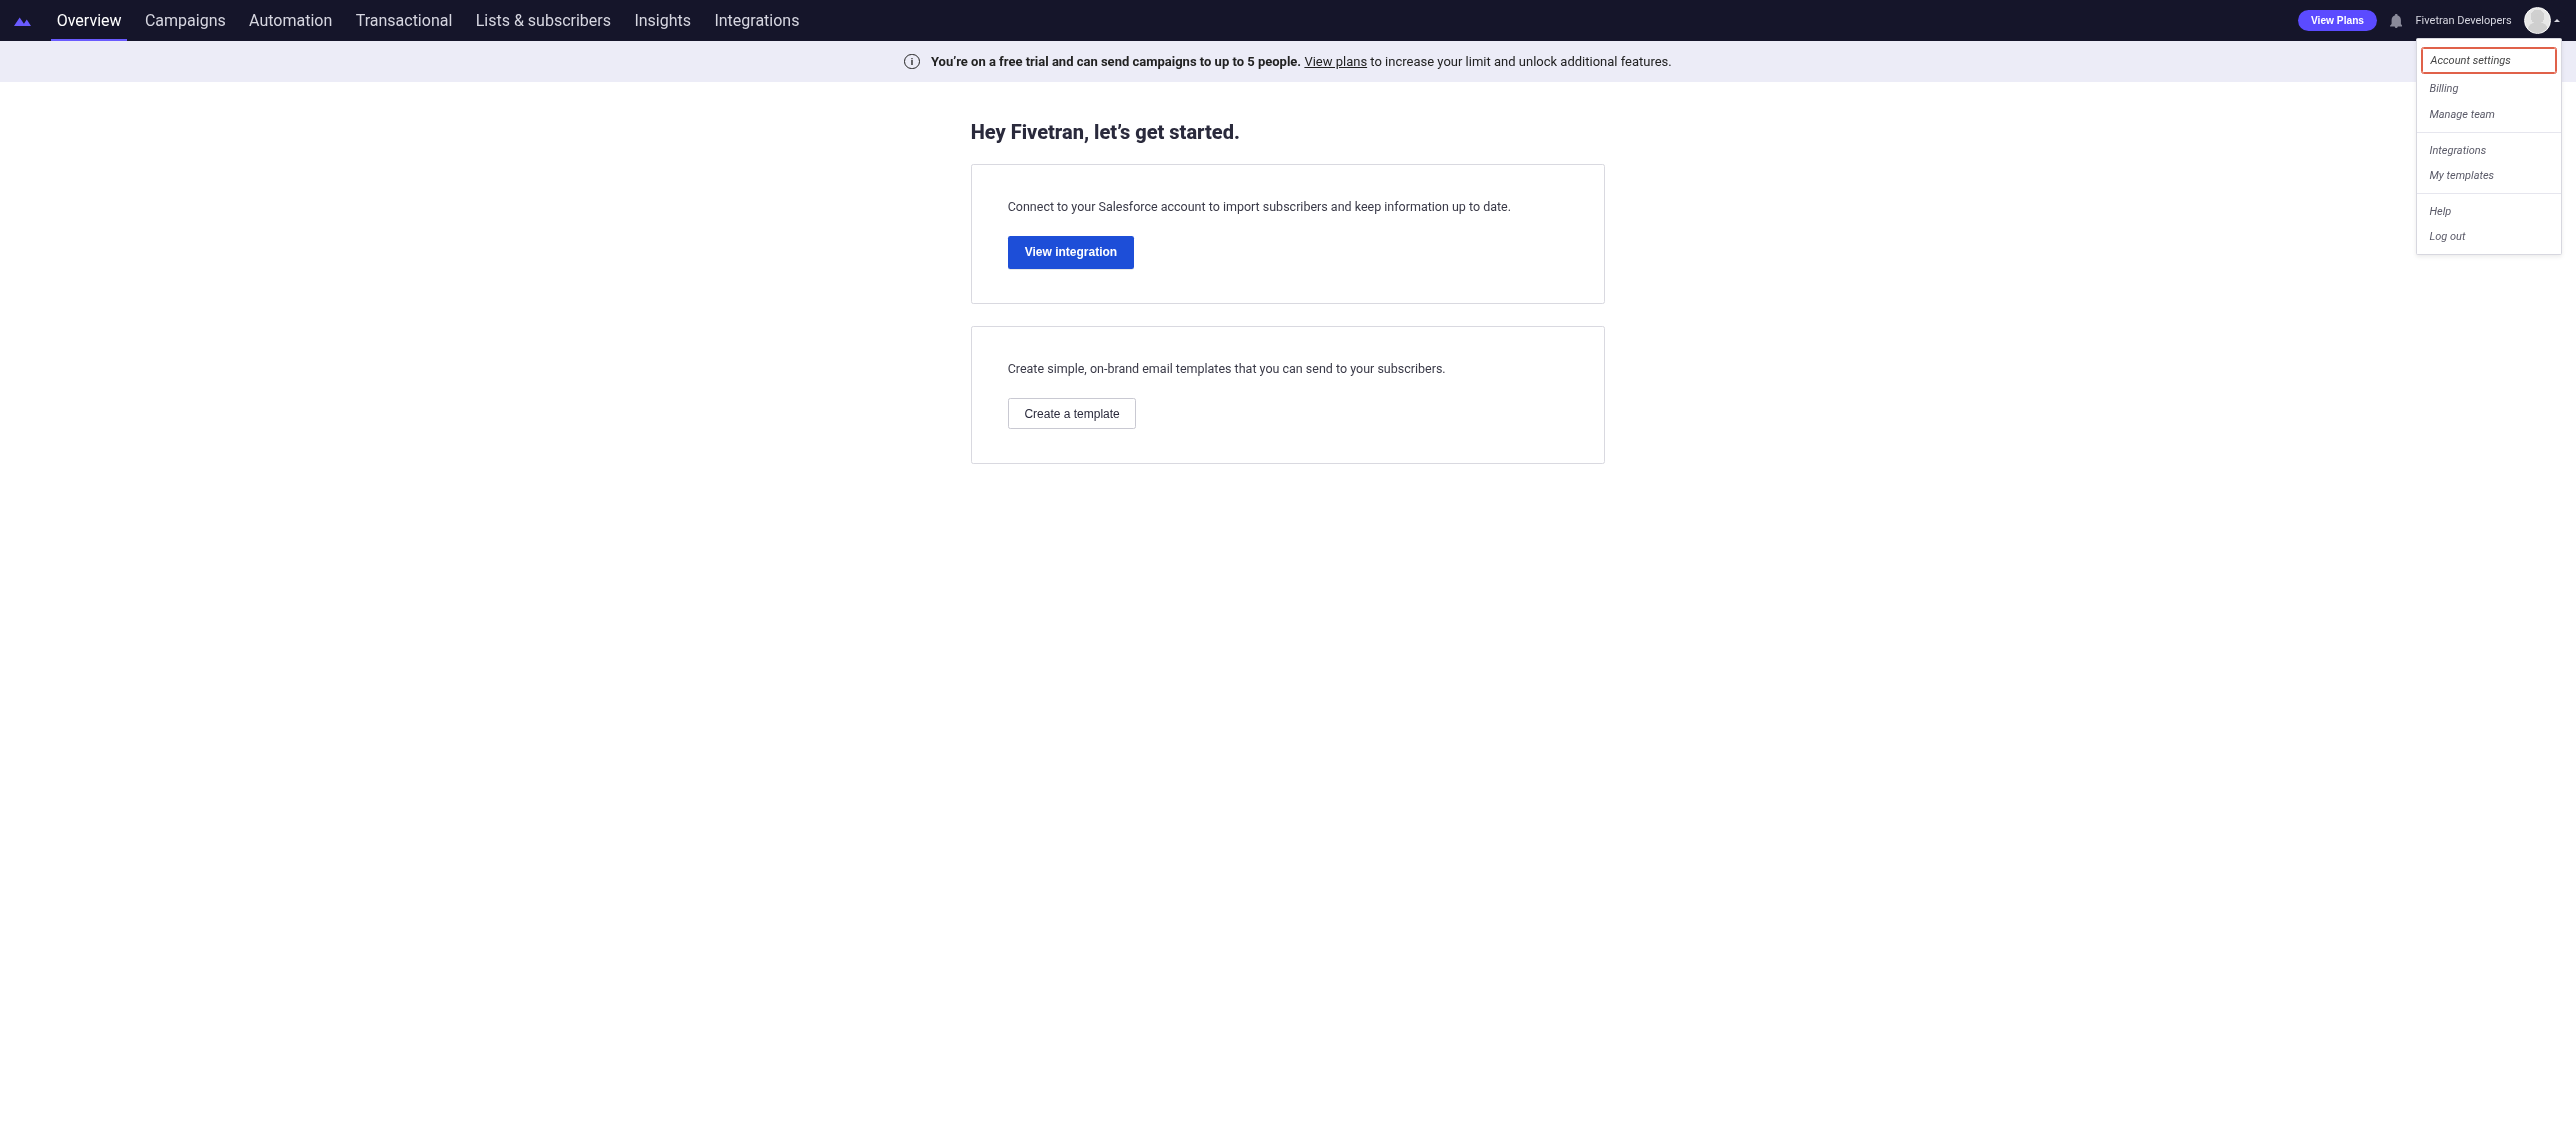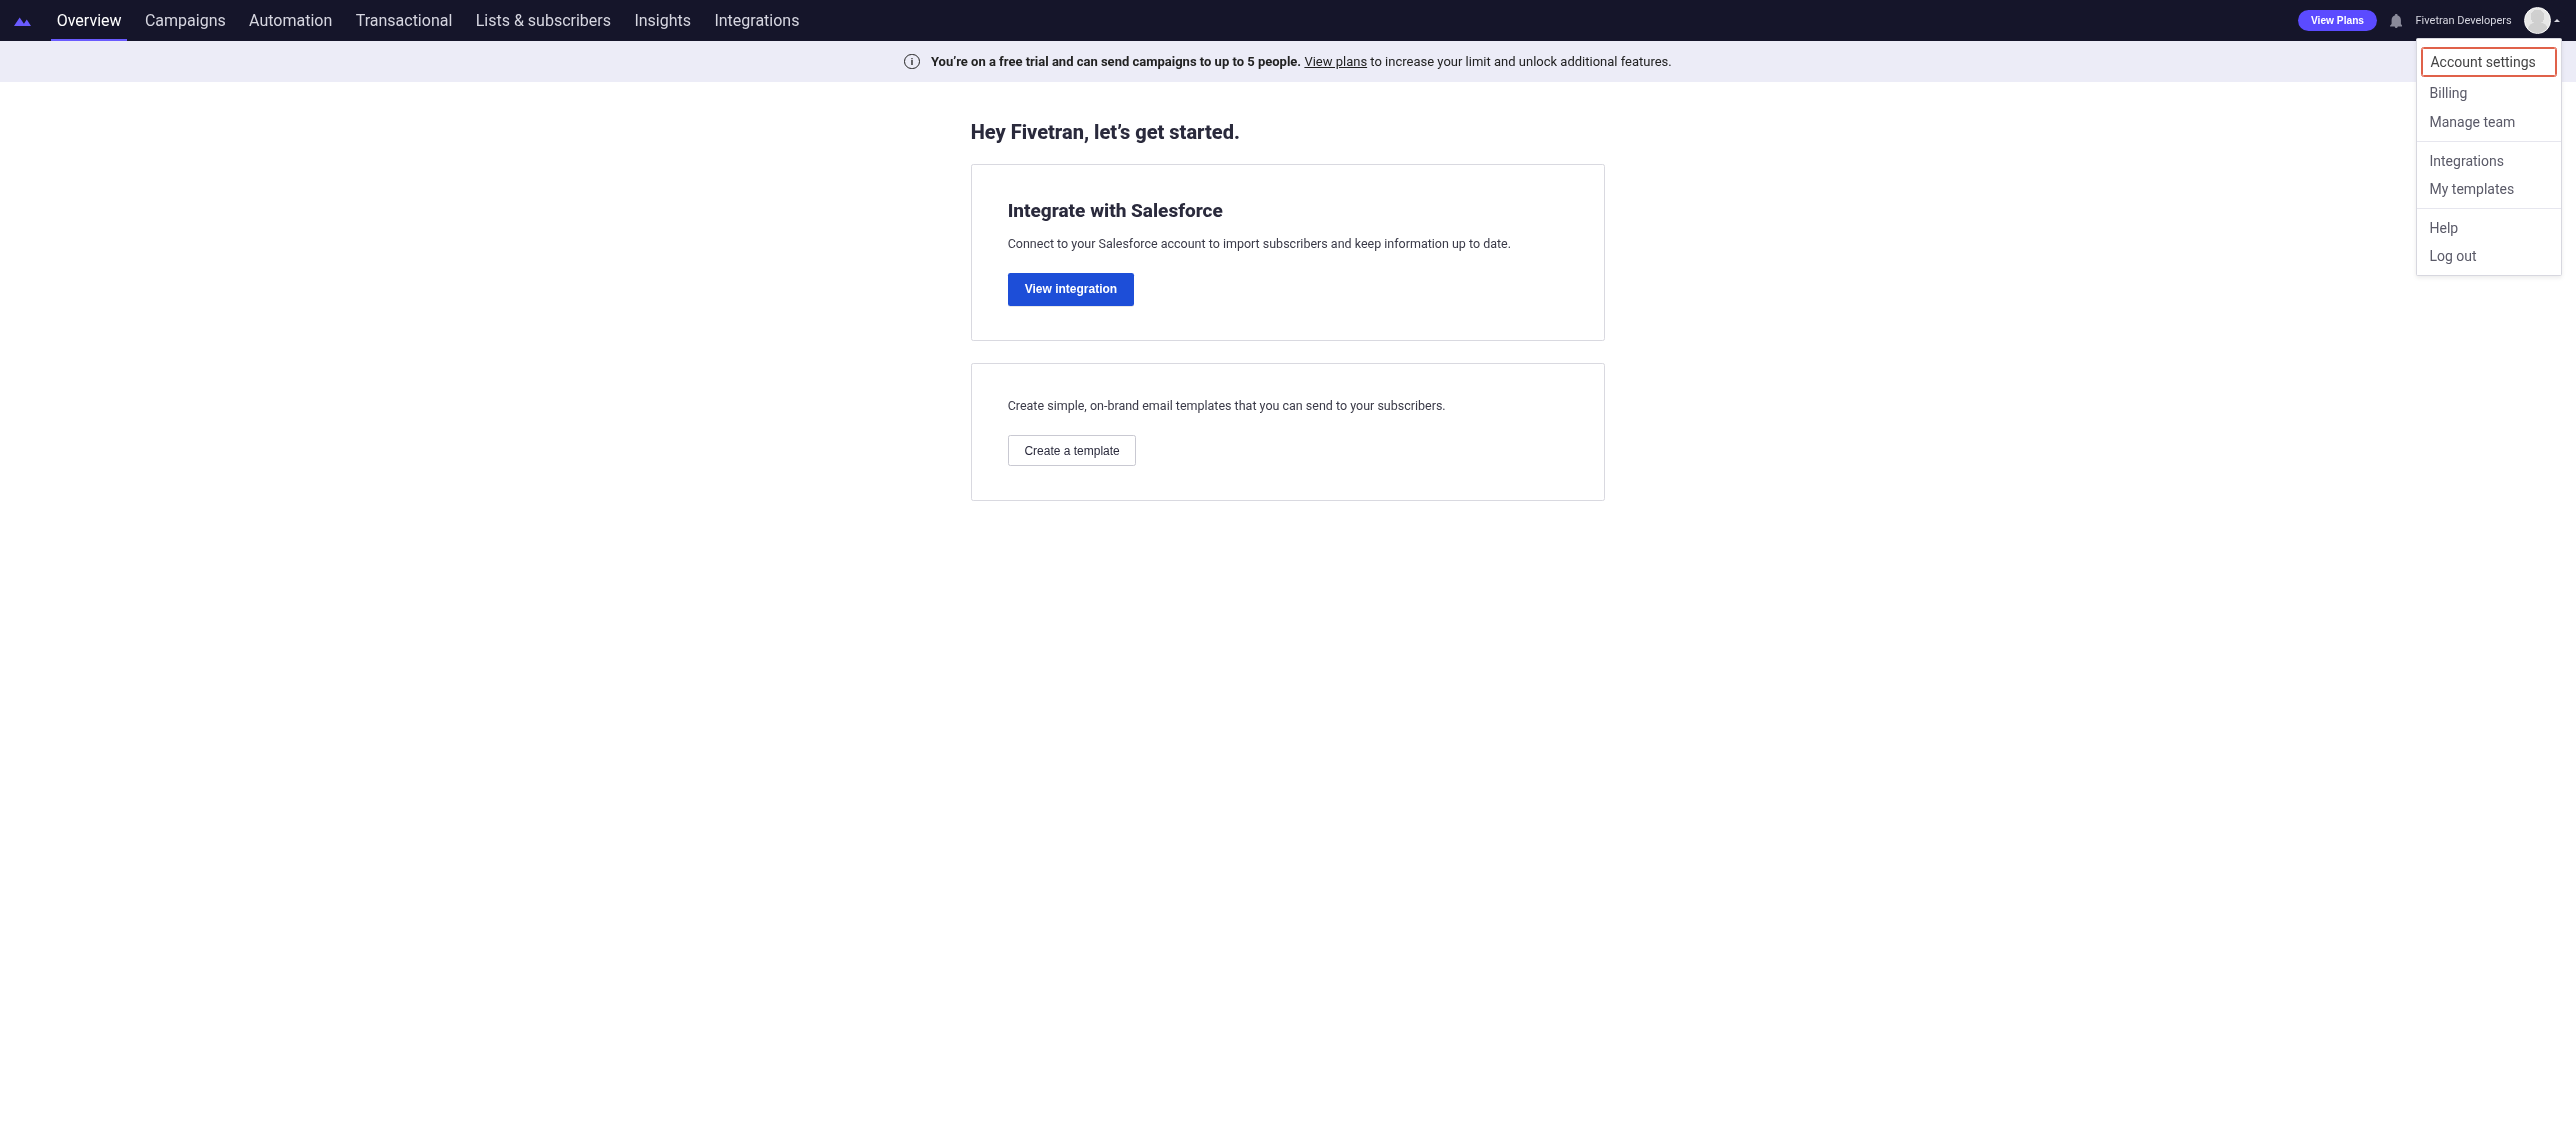--- a/index.html
+++ b/index.html
@@ -97,21 +97,21 @@
     
     .dropdown {
       position: absolute; top: 38px; right: 14px; width: 146px;
       background: #fff; border: 0.8px solid #d7d7df; border-radius: 1.6px;
       box-shadow: 0 1.6px 4.7px rgba(0,0,0,.08);
       z-index: 50;
     }
     .dropdown .group { padding: 4.7px 0; }
     .dropdown .divider { height:0.8px; background:#e6e6ee; }
     .dropdown .item {
-      padding: 6.3px 12.5px; font-size: 14px; color:#5a5a68; cursor:pointer;
+      padding: 6.3px 12.5px; font-size: 11px; color:#5a5a68; cursor:pointer;font-style:italic;
     }
     .dropdown .item.highlighted {
       outline: 1.6px solid #e0614a; outline-offset: 0px;
       border: 0.8px solid #e0614a;
       border-radius: 1.6px;
       margin: 4.7px 4.7px 3.1px 4.7px;
       padding: 4.7px 7.8px;
       color:#444;
     }
   </style>
@@ -175,21 +175,20 @@
     <span> </span>
     <span class="trial-link">View plans</span>
     <span> to increase your limit and unlock additional features.</span>
   </span>
 </div>
 
 <div class="content">
   <h1 class="greeting">Hey Fivetran, let’s get started.</h1>
 
   <div class="card">
-    <h2>Integrate with Salesforce</h2>
     <p>Connect to your Salesforce account to import subscribers and keep information up to date.</p>
     <button class="btn-primary">View integration</button>
   </div>
 
   <div class="card">
     <p>Create simple, on-brand email templates that you can send to your subscribers.</p>
     <button class="btn-outline">Create a template</button>
   </div>
 </div>
 

